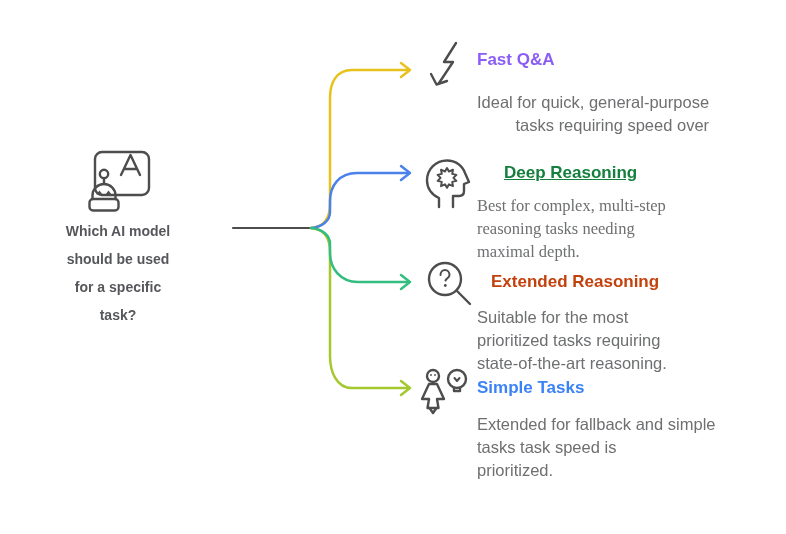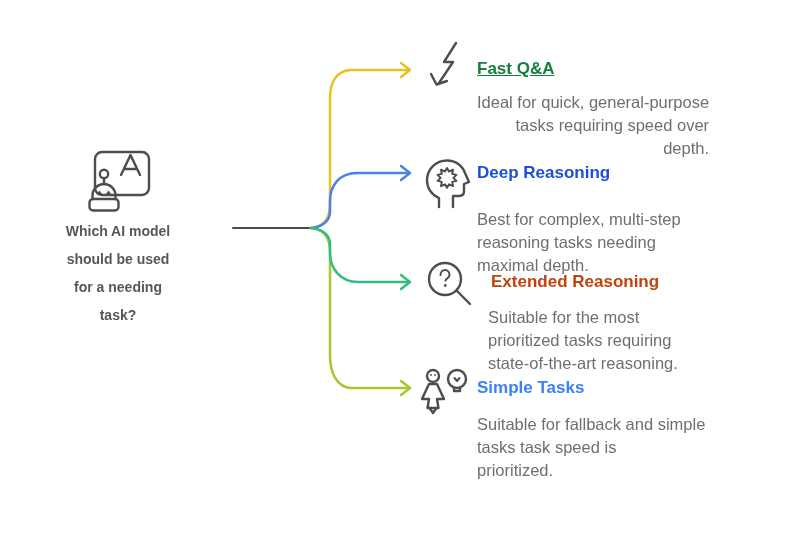--- a/index.html
+++ b/index.html
@@ -48,69 +48,68 @@
     <path class="icon-stroke" d="M17 34.5 V 40"></path>
     <path class="icon-stroke" d="M5.5 55 v-3.5 a11.5 11.5 0 0 1 23 0 V 55"></path>
     <path class="icon-fill" d="M9.5 50.5 l3 -4 3 4 z"></path>
     <path class="icon-fill" d="M18.5 50.5 l3 -4 3 4 z"></path>
     <rect class="icon-stroke" x="2.5" y="55" width="29" height="11.5" rx="3.5"></rect>
   </svg>
 
   <div class="abs question-title">
     <div>Which AI model</div>
     <div>should be used</div>
-    <div>for a needing</div>
+    <div>for a specific</div>
     <div>task?</div>
   </div>
 
   <svg class="abs" style="left:418px;top:38px;" width="52" height="56" viewBox="0 0 52 56">
     <path class="icon-stroke" d="M38 5 L26 24 H35 L21 45"></path>
     <path class="icon-stroke" d="M13 36 L18.5 46.5 L29 43"></path>
   </svg>
-  <div class="abs branch-label" style="left: 477px; top: 59px; color: #15803d; text-decoration: underline;">Fast Q&amp;A</div>
+  <div class="abs branch-label" style="left: 477px; top: 50px; color: #8b5cf6;">Fast Q&amp;A</div>
   <div class="abs branch-desc" style="left:477px;top:91px;text-align:right;">
     <div>Ideal for quick, general-purpose</div>
     <div>tasks requiring speed over</div>
-    <div>depth.</div>
   </div>
 
   <svg class="abs" style="left:423px;top:151px;" width="48" height="58" viewBox="0 0 48 58">
     <path class="icon-stroke" d="M16 56 V 47 C8.5 44 4 37 4 29.5 C4 18 13 9.5 24 9.5 C32.5 9.5 39.5 14.5 42 22 L46 31 L41 33 V 40 C41 43 39 45 36 45 H30 V 56"></path>
     <path class="icon-stroke" style="stroke-width:2" d="M24 17 l2 3.5 4 -1.8 -0.8 4.2 4.2 1 -3 3 3 3 -4.2 1 0.8 4.2 -4 -1.8 -2 3.5 -2 -3.5 -4 1.8 0.8 -4.2 -4.2 -1 3 -3 -3 -3 4.2 -1 -0.8 -4.2 4 1.8 z"></path>
   </svg>
-  <div class="abs branch-label" style="left: 477px; top: 163px; color: #1d4ed8;">Deep Reasoning</div>
-  <div class="abs branch-desc" style="left:477px;top:208px;">
+  <div class="abs branch-label" style="left: 504px; top: 163px; color: #15803d; text-decoration: underline;">Deep Reasoning</div>
+  <div class="abs branch-desc" style="left:477px;top:194px;font-family:Liberation Serif, serif;">
     <div>Best for complex, multi-step</div>
     <div>reasoning tasks needing</div>
     <div>maximal depth.</div>
   </div>
 
   <svg class="abs" style="left:425px;top:259px;" width="48" height="48" viewBox="0 0 48 48">
     <circle class="icon-stroke" cx="20" cy="20" r="16"></circle>
     <path class="icon-stroke" d="M32 32 L45 45"></path>
     <path class="icon-stroke" style="stroke-width:2" d="M15.5 16 c0 -3 2 -5 4.5 -5 s4.5 2 4.5 5 c0 2.8 -3 3.2 -4 5.5"></path>
     <circle class="icon-fill" cx="20.3" cy="26.5" r="1.4"></circle>
   </svg>
   <div class="abs branch-label" style="left: 491px; top: 272px; color: #c2410c;">Extended Reasoning</div>
-  <div class="abs branch-desc" style="left:477px;top:306px;margin-left:11px;">
+  <div class="abs branch-desc" style="left:477px;top:306px;">
     <div>Suitable for the most</div>
     <div>prioritized tasks requiring</div>
     <div>state-of-the-art reasoning.</div>
   </div>
 
   <svg class="abs" style="left:419px;top:367px;" width="50" height="48" viewBox="0 0 50 48">
     <circle class="icon-stroke" cx="14" cy="9" r="6"></circle>
     <circle class="icon-fill" cx="12" cy="8" r="0.9"></circle>
     <circle class="icon-fill" cx="16" cy="8" r="0.9"></circle>
     <path class="icon-stroke" d="M10 17 L3 32 H10 L8.5 41 H19.5 L18 32 H25 L18 17 Z"></path>
     <path class="icon-stroke" d="M10.5 41 l3.5 5 3.5 -5"></path>
     <circle class="icon-stroke" cx="38" cy="12" r="9"></circle>
     <path class="icon-stroke" d="M35 21 v3 h6 v-3"></path>
     <path class="icon-stroke" style="stroke-width:2" d="M35.5 11 l2.5 3 2.5 -3"></path>
   </svg>
   <div class="abs branch-label" style="left: 477px; top: 378px; color: #3b82f6;">Simple Tasks</div>
   <div class="abs branch-desc" style="left:477px;top:413px;">
-    <div>Suitable for fallback and simple</div>
+    <div>Extended for fallback and simple</div>
     <div>tasks task speed is</div>
     <div>prioritized.</div>
   </div>
 
 </div>
 
 </body></html>

